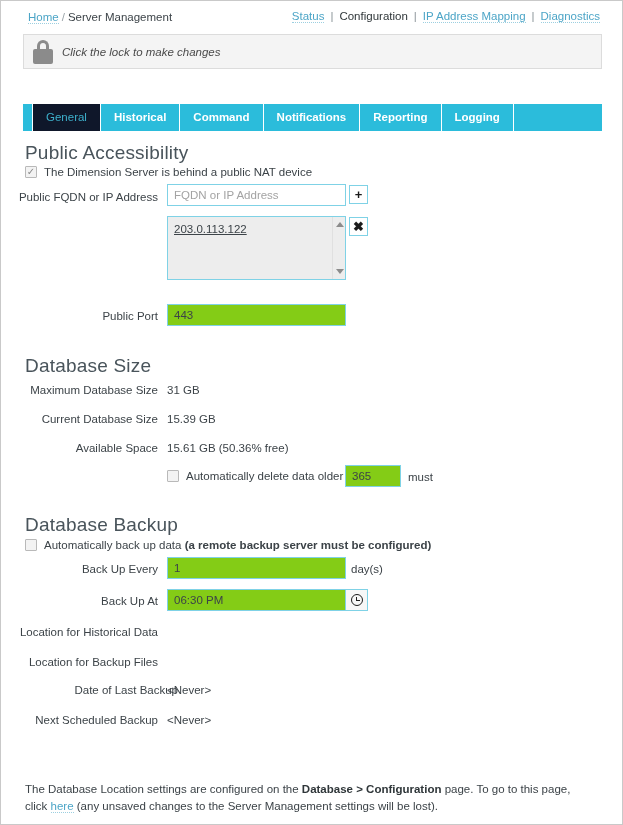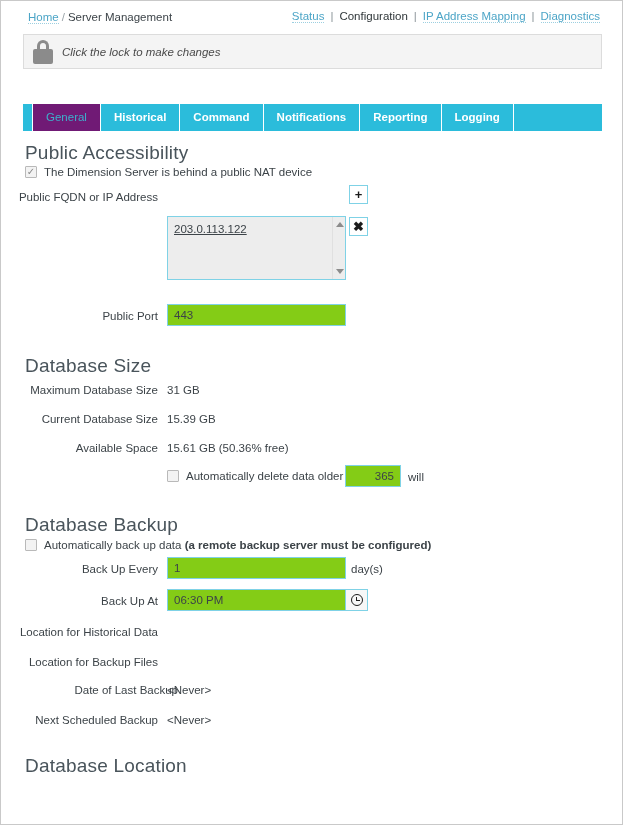--- a/index.html
+++ b/index.html
@@ -80,21 +80,21 @@
     height: 27px; line-height: 27px;
     padding: 0 13px;
     font-size: 11.5px;
     color: #ffffff; font-weight: bold;
     border-right: 1px solid #ffffff;
     white-space: nowrap;
     cursor: pointer;
   }
   .tab.first { margin-left: 9px; border-left: 1px solid #ffffff; }
   .tab.active {
-    background: #701a75; color: #3db0cc; font-weight: normal;
+    background: #0f172a; color: #3db0cc; font-weight: normal;
   }
   .tab-filler { flex: 1 1 auto; }
 
   
   .content {
     position: absolute; left: 0; top: 130px; right: 0; bottom: 0;
   }
   h2.section {
     margin: 0; padding: 0;
     font-size: 19px; font-weight: normal;
@@ -236,20 +236,21 @@
   <div class="content">
 
     <h2 class="section" style="position:absolute;left:24px;top:11px;">Public Accessibility</h2>
 
     <div class="row" style="position:absolute;left:24px;top:35px;">
       <span class="cb checked"></span>
       <span class="cb-label">The Dimension Server is behind a public NAT device</span>
     </div>
 
     <div class="lbl" style="position:absolute;left:0px;top:60px;width:157px;">Public FQDN or IP Address</div>
+    <input class="fld white" style="position: absolute; left: 166px; top: 53px; width: 179px;" value="" placeholder="FQDN or IP Address">
     <div class="sqbtn" style="position:absolute;left:348px;top:54px;">+</div>
 
     <div class="listbox" style="position:absolute;left:166px;top:85px;">
       <div class="item">203.0.113.122</div>
       <div class="lb-scroll">
         <div class="lb-arrow up"></div>
         <div class="lb-arrow dn"></div>
       </div>
     </div>
     <div class="sqbtn" style="position:absolute;left:348px;top:86px;">✖</div>
@@ -265,22 +266,22 @@
     <div class="lbl" style="position:absolute;left:0px;top:282px;width:157px;">Current Database Size</div>
     <div class="val" style="position:absolute;left:166px;top:282px;">15.39 GB</div>
 
     <div class="lbl" style="position:absolute;left:0px;top:311px;width:157px;">Available Space</div>
     <div class="val" style="position:absolute;left:166px;top:311px;">15.61 GB (50.36% free)</div>
 
     <div class="row" style="position:absolute;left:166px;top:339px;">
       <span class="cb"></span>
       <span class="cb-label">Automatically delete data older than</span>
     </div>
-    <input class="fld" style="position: absolute; left: 344px; top: 334px; width: 56px; text-align: right;" value="365">
-    <div class="val" style="position:absolute;left:407px;top:340px;">will</div>
+    <input class="fld" style="position: absolute; left: 344px; top: 334px; width: 56px;" value="365">
+    <div class="val" style="position:absolute;left:407px;top:340px;">must</div>
 
     <h2 class="section" style="position:absolute;left:24px;top:383px;">Database Backup</h2>
 
     <div class="row" style="position:absolute;left:24px;top:408px;">
       <span class="cb"></span>
       <span class="cb-label"><span>Automatically back up data </span><b>(a remote backup server must be configured)</b></span>
     </div>
 
     <div class="lbl" style="position:absolute;left:0px;top:432px;width:157px;">Back Up Every</div>
     <input class="fld" style="position: absolute; left: 166px; top: 426px; width: 179px;" value="1">
@@ -297,17 +298,17 @@
 
     <div class="lbl" style="position:absolute;left:0px;top:525px;width:157px;">Location for Backup Files</div>
     <div class="val" style="position:absolute;left:166px;top:525px;"></div>
 
     <div class="lbl" style="position:absolute;left:0px;top:553px;width:157px;margin-left:20px;">Date of Last Backup</div>
     <div class="val" style="position:absolute;left:166px;top:553px;">&lt;Never&gt;</div>
 
     <div class="lbl" style="position:absolute;left:0px;top:583px;width:157px;">Next Scheduled Backup</div>
     <div class="val" style="position:absolute;left:166px;top:583px;">&lt;Never&gt;</div>
 
-    <h2 class="section" style="position:absolute;left:24px;top:624px;">Database Location</h2>
-
+
+    <div class="paratext" style="position:absolute;left:24px;top:650px;"><span>The Database Location settings are configured on the </span><b>Database &gt; Configuration</b><span> page. To go to this page, click </span><a href="#">here</a><span> (any unsaved changes to the Server Management settings will be lost).</span></div>
 
   </div>
 </div>
 
 </body></html>

